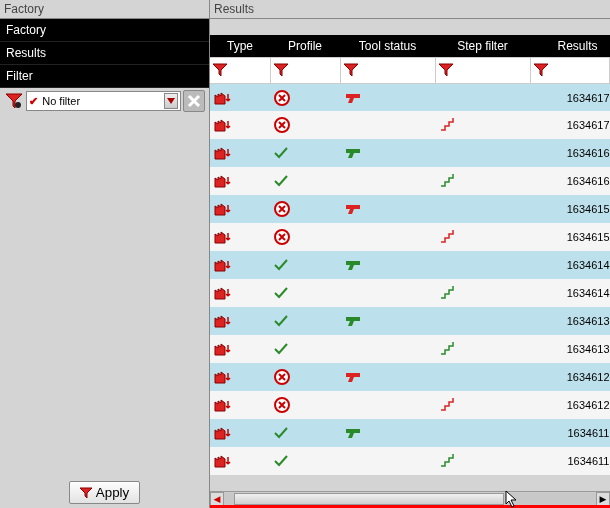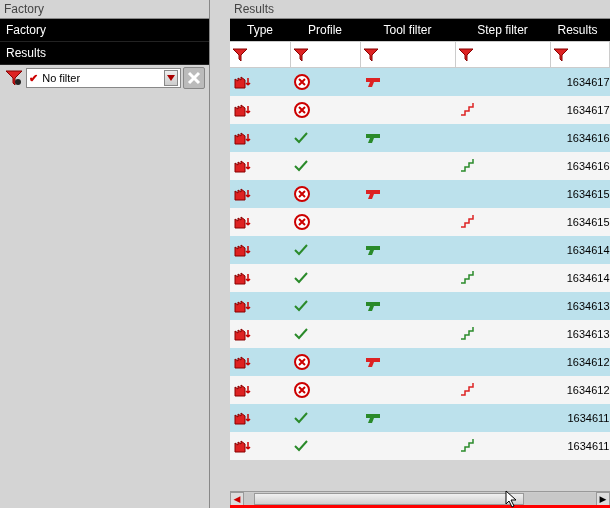--- a/index.html
+++ b/index.html
@@ -1,32 +1,32 @@
 <!DOCTYPE html>
 <html><head>
 <meta charset="utf-8">
 <style>
   * { box-sizing: border-box; margin: 0; padding: 0; }
   html, body { width: 610px; height: 508px; overflow: hidden; font-family: Tahoma, Arial, sans-serif; font-size: 11px; background: #d4d4d4; }
-  .app { display: flex; width: 610px; height: 508px; gap: 20px; }
+  .app { display: flex; width: 610px; height: 508px; }
   .sidebar { width: 210px; background: #d4d4d4; display: flex; flex-direction: column; border-right: 1px solid #888; }
   .main { flex: 1; display: flex; flex-direction: column; background: #1d4ed8; }
   .header-label { background: #d4d4d4; color: #444; font-size: 12px; padding: 2px 4px; border-bottom: 1px solid #888; }
   .nav-item { background: #000; color: #fff; padding: 4px 6px; font-size: 12px; border-bottom: 1px solid #222; }
   .filter-row { background: #d4d4d4; padding: 2px 4px; display: flex; align-items: center; gap: 2px; }
   .filter-icon { width: 20px; height: 20px; display: inline-flex; align-items: center; justify-content: center; }
   .filter-select { flex: 1; height: 20px; background: #fff; border: 1px solid #888; display: flex; align-items: center; padding: 0 2px; position: relative; }
   .filter-select .chk { color: #c00; font-weight: bold; margin-right: 4px; }
   .filter-select .arrow { margin-left: auto; width: 14px; height: 16px; background: linear-gradient(#eee,#ccc); border: 1px solid #888; display: flex; align-items: center; justify-content: center; }
   .close-btn { width: 22px; height: 22px; background: #bbb; border: 1px solid #888; display: flex; align-items: center; justify-content: center; color: #fff; font-weight: bold; border-radius: 2px;}
   .sidebar-spacer { flex: 1; }
   .apply-btn-wrap { padding: 4px; display: flex; justify-content: center; align-items: center; }
   .apply-btn { background: linear-gradient(#fefefe,#e2e2e2); border: 1px solid #888; border-radius: 2px; padding: 3px 10px; display: inline-flex; align-items: center; gap: 4px; }
   
-  .table-wrap { flex: 1; background: #d4d4d4; display: flex; flex-direction: column; overflow:hidden;}
+  .table-wrap { flex: 1; background: #d4d4d4; display: flex; flex-direction: column; overflow:hidden;justify-content:center;}
   table { width: 100%; border-collapse: collapse; table-layout: fixed; }
   thead th { background: #000; color: #fff; font-weight: normal; padding: 4px 4px; font-size: 12px; text-align: center; }
   thead th:last-child { text-align: right; padding-right: 12px;}
   tr.filter-tr td { background: #fff; border: 1px solid #ccc; padding: 2px; text-align: center; height: 26px;}
   tr.filter-tr td:first-child { border-left:none;}
   tbody tr.data td { padding: 4px 4px; height: 28px; text-align:center;}
   tbody tr.data td:last-child { text-align:right; padding-right: 0; color:#000;}
   tbody tr.data.alt0 td { background: #bce1ec; }
   tbody tr.data.alt1 td { background: #f5f5f5; }
   .scrollbar { height: 14px; background: #ccc; border-top: 1px solid #999; display:flex; align-items:center;}
@@ -39,20 +39,21 @@
   svg { display:block; }
 </style>
 </head>
 <body>
 
 <div class="app">
   <div class="sidebar">
     <div class="header-label">Factory</div>
     <div class="nav-item">Factory</div>
     <div class="nav-item">Results</div>
+    <div class="nav-item">Filter</div>
     <div class="filter-row">
       <span class="filter-icon">
         <svg width="18" height="18" viewBox="0 0 18 18">
             <path d="M1 2 L17 2 L10 9 L10 16 L8 14 L8 9 Z" fill="#d22" stroke="#800"></path>
             <circle cx="13" cy="13" r="3" fill="#222"></circle>
           </svg>
       </span>
       <div class="filter-select">
         <span class="chk">✔</span>
         <span>No filter</span>
@@ -62,38 +63,48 @@
             </svg>
         </span>
       </div>
       <div class="close-btn">
         <svg width="14" height="14">
             <path d="M2 2 L12 12 M12 2 L2 12" stroke="#fff" stroke-width="3"></path>
           </svg>
       </div>
     </div>
     <div class="sidebar-spacer"></div>
+    <div class="apply-btn-wrap">
+      <button class="apply-btn">
+        <span>
+          <svg width="12" height="12" viewBox="0 0 12 12">
+              <path d="M0 1 L12 1 L7 6 L7 11 L5 9 L5 6 Z" fill="#d22" stroke="#800"></path>
+            </svg>
+        </span>
+        <span>Apply</span>
+      </button>
+    </div>
   </div>
 
   <div class="main">
     <div class="header-label">Results</div>
     <div class="table-wrap">
       <table>
         <colgroup>
             <col style="width:60px">
             <col style="width:70px">
             <col style="width:95px">
             <col style="width:95px">
             <col>
           </colgroup>
         <thead>
           <tr>
             <th>Type</th>
             <th>Profile</th>
-            <th>Tool filter</th>
+            <th>Tool status</th>
             <th>Step filter</th>
             <th>Results</th>
           </tr>
         </thead>
         <tbody id="tbody">
             <tr class="filter-tr">
               <td><span><svg width="16" height="16" viewBox="0 0 16 16">
                     <path d="M1 2 L15 2 L9 8 L9 14 L7 12 L7 8 Z" fill="#d22" stroke="#800"></path>
                   </svg></span></td>
               <td><span><svg width="16" height="16" viewBox="0 0 16 16">

